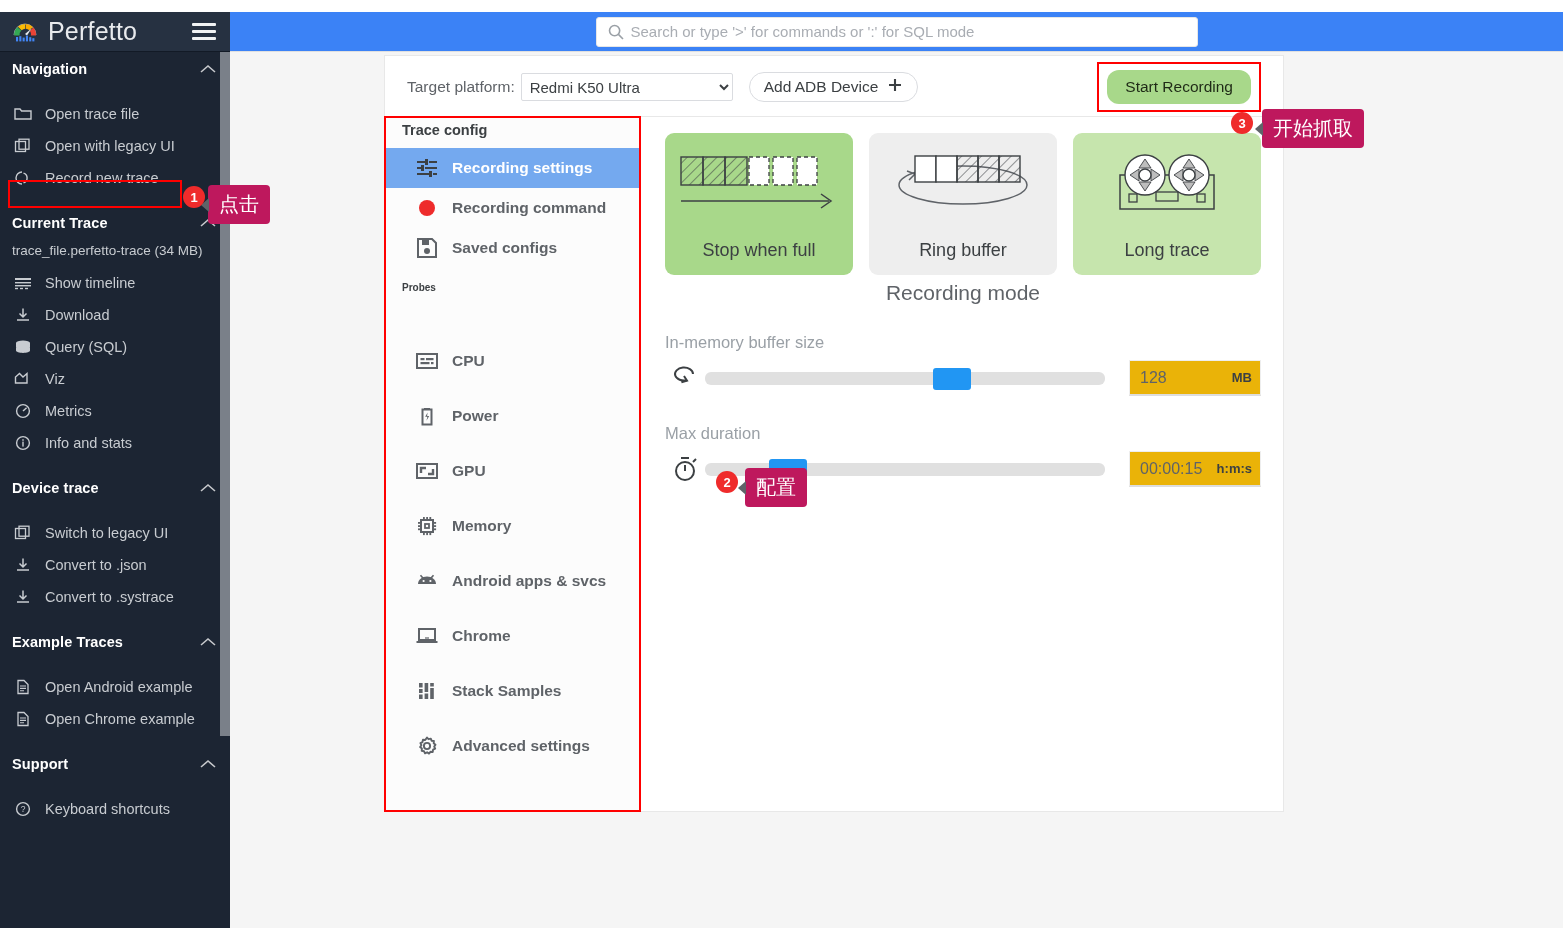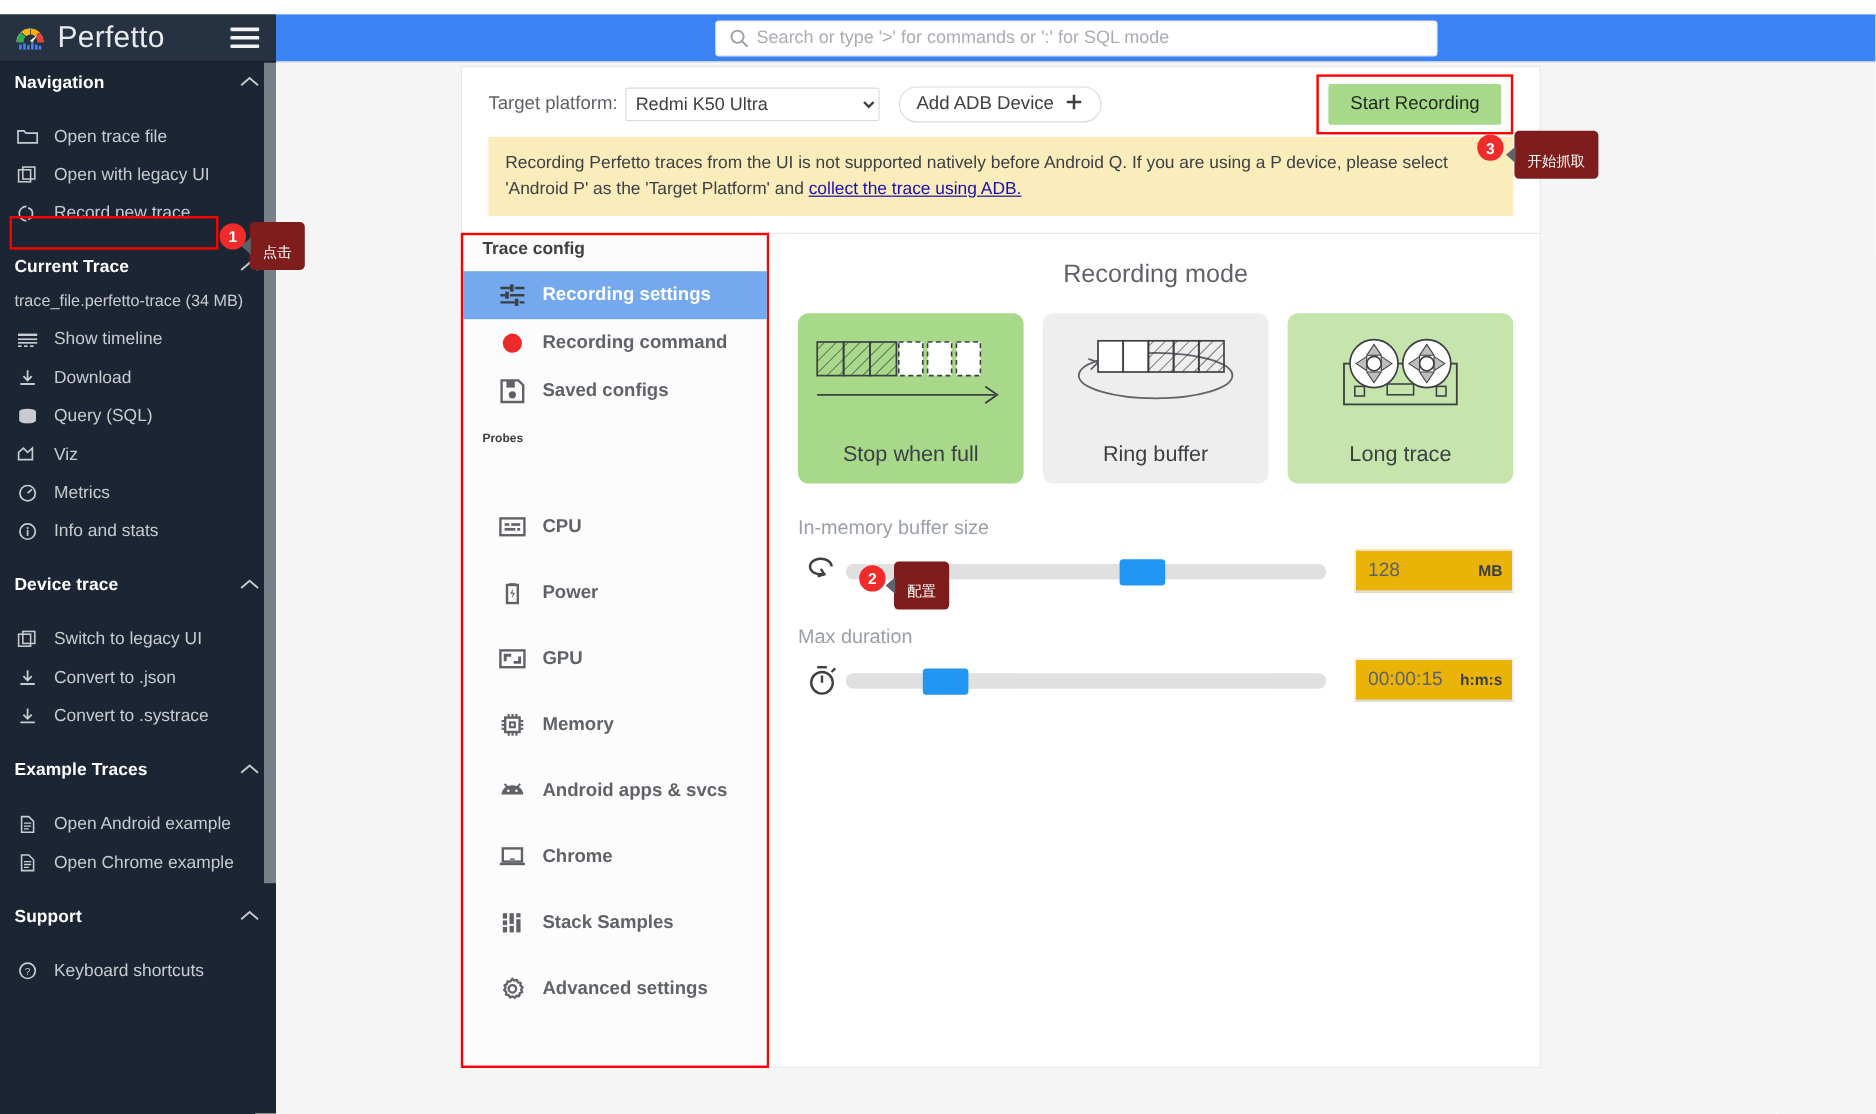--- a/index.html
+++ b/index.html
@@ -88,23 +88,23 @@
   .badge {
     position: absolute; z-index: 60;
     width: 22px; height: 22px; border-radius: 50%;
     background: #ef2b2b; color: #fff;
     font-size: 13px; font-weight: bold;
     display: flex; align-items: center; justify-content: center;
     font-family: "Liberation Sans", sans-serif;
   }
   .tip {
     position: absolute; z-index: 59;
-    background: #7f1d1d; color: #ffffff;
-    font-size: 12px; border-radius: 4px;
-    padding: 17px 11px 6px 11px;
+    background: #be185d; color: #ffffff;
+    font-size: 20px; border-radius: 4px;
+    padding: 6px 11px 6px 11px;
     white-space: nowrap;
     font-family: "Liberation Sans", sans-serif;
   }
   .tip::before {
     content: ""; position: absolute;
     left: -7px; top: 50%; transform: translateY(-50%);
     border-top: 7px solid transparent;
     border-bottom: 7px solid transparent;
     border-right: 8px solid #5f6368;
   }
@@ -170,21 +170,21 @@
     font-size: 15.5px; color: #3c4043;
   }
   #start-rec-wrap {
     margin-left: auto;
     border: 2px solid #ff0000;
     padding: 6px 8px;
     display: flex; align-items: center;
   }
   #start-recording {
     background: #a8d88a; color: #1f2a16;
-    border: 0; border-radius: 2px;
+    border: 0; border-radius: 12px;
     padding: 8px 18px;
     font-size: 15.5px; cursor: pointer;
     font-family: "Liberation Sans", sans-serif;
   }
   #warn {
     margin-top: 12px;
     background: #faedbb;
     color: #3c4043; font-size: 14.5px; line-height: 1.52;
     padding: 11px 14px;
   }
@@ -545,23 +545,20 @@
             <svg width="16" height="16" viewBox="0 0 16 16">
                 <path d="M8 2v12M2 8h12" stroke="#3c4043" stroke-width="2.1"></path>
               </svg>
           </span>
         </div>
         <div id="start-rec-wrap">
           <button id="start-recording">Start Recording</button>
         </div>
       </div>
 
-      <div id="warn">
-        <span>Recording Perfetto traces from the UI is not supported natively before Android Q. If you are using a P device, please select 'Android P' as the 'Target Platform' and </span><a href="#">collect the trace using ADB.</a>
-      </div>
     </div>
 
     <div id="rec-body">
 
       <div id="trace-config">
         <div class="tc-head">Trace config</div>
 
         <div class="tc-item selected">
           <span class="tico">
             <svg width="24" height="22" viewBox="0 0 24 22">
@@ -701,22 +698,20 @@
             <svg width="24" height="22" viewBox="0 0 24 22">
               <path d="M12 2.6l1.6 1.6 2.2-.6.8 2.1 2.3.3-.2 2.3 1.8 1.4-1.3 1.9 1 2.1-2.1 1-.4 2.3-2.3-.2-1.4 1.8-1.9-1.3-2.1 1-1-2.1-2.3-.4.2-2.3-1.8-1.4 1.3-1.9-1-2.1 2.1-1 .4-2.3 2.3.2z" fill="none" stroke="#5f6368" stroke-width="1.9" stroke-linejoin="round"></path>
               <circle cx="12" cy="11" r="3.1" fill="none" stroke="#5f6368" stroke-width="1.9"></circle>
             </svg>
           </span>
           <span>Advanced settings</span>
         </div>
       </div>
 
       <div id="rec-panel">
-        <div id="rec-mode-title">Recording mode</div>
-
         <div id="modes">
 
           <div class="mode sel">
             <span>
               <svg width="168" height="68" viewBox="0 0 168 68">
                 <defs>
                   <pattern id="hatch" width="7" height="7" patternTransform="rotate(45)" patternUnits="userSpaceOnUse">
                     <line x1="0" y="0" x2="0" y2="7" stroke="#3c4043" stroke-width="1.1"></line>
                   </pattern>
                 </defs>
@@ -777,20 +772,22 @@
                 <circle cx="87" cy="26" r="6" fill="#ffffff" stroke="#3c4043" stroke-width="1.4"></circle>
                 <rect x="54" y="43" width="22" height="9" fill="none" stroke="#3c4043" stroke-width="1.3"></rect>
                 <rect x="27" y="45" width="8" height="8" fill="none" stroke="#3c4043" stroke-width="1.3"></rect>
                 <rect x="95" y="45" width="8" height="8" fill="none" stroke="#3c4043" stroke-width="1.3"></rect>
               </svg>
             </span>
             <span class="mlabel">Long trace</span>
           </div>
         </div>
 
+        <div id="rec-mode-title">Recording mode</div>
+
         <div class="slider-block">
           <div class="slider-title">In-memory buffer size</div>
           <div class="slider-row">
             <span class="sl-ico">
               <svg width="30" height="26" viewBox="0 0 30 26">
                 <path d="M23 9a9 6.5 0 1 0-6 6.2" fill="none" stroke="#3c4043" stroke-width="2"></path>
                 <path d="M14 11l3 4.6-5.6 1.6" fill="none" stroke="#3c4043" stroke-width="2"></path>
               </svg>
             </span>
             <div class="track">

